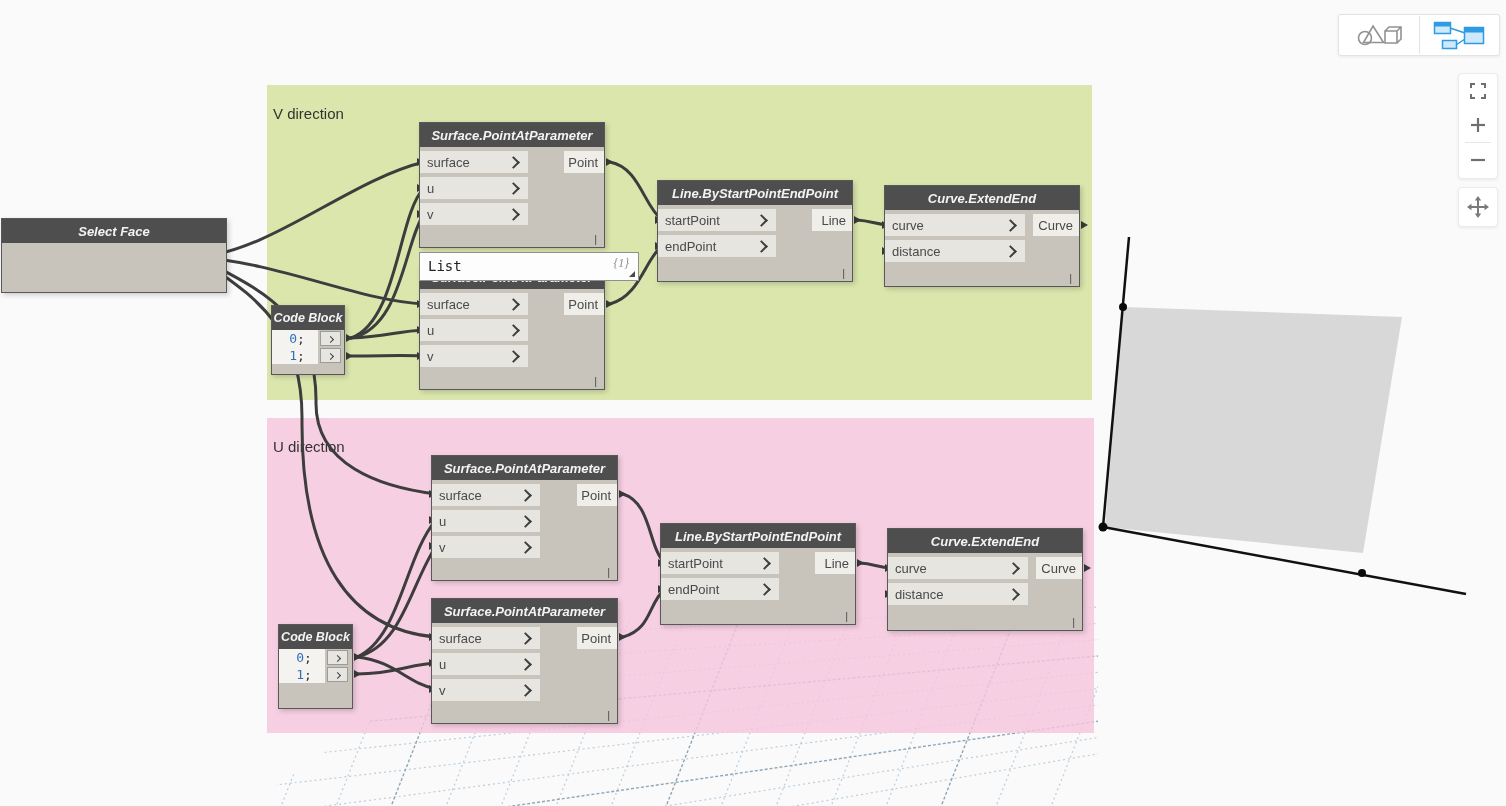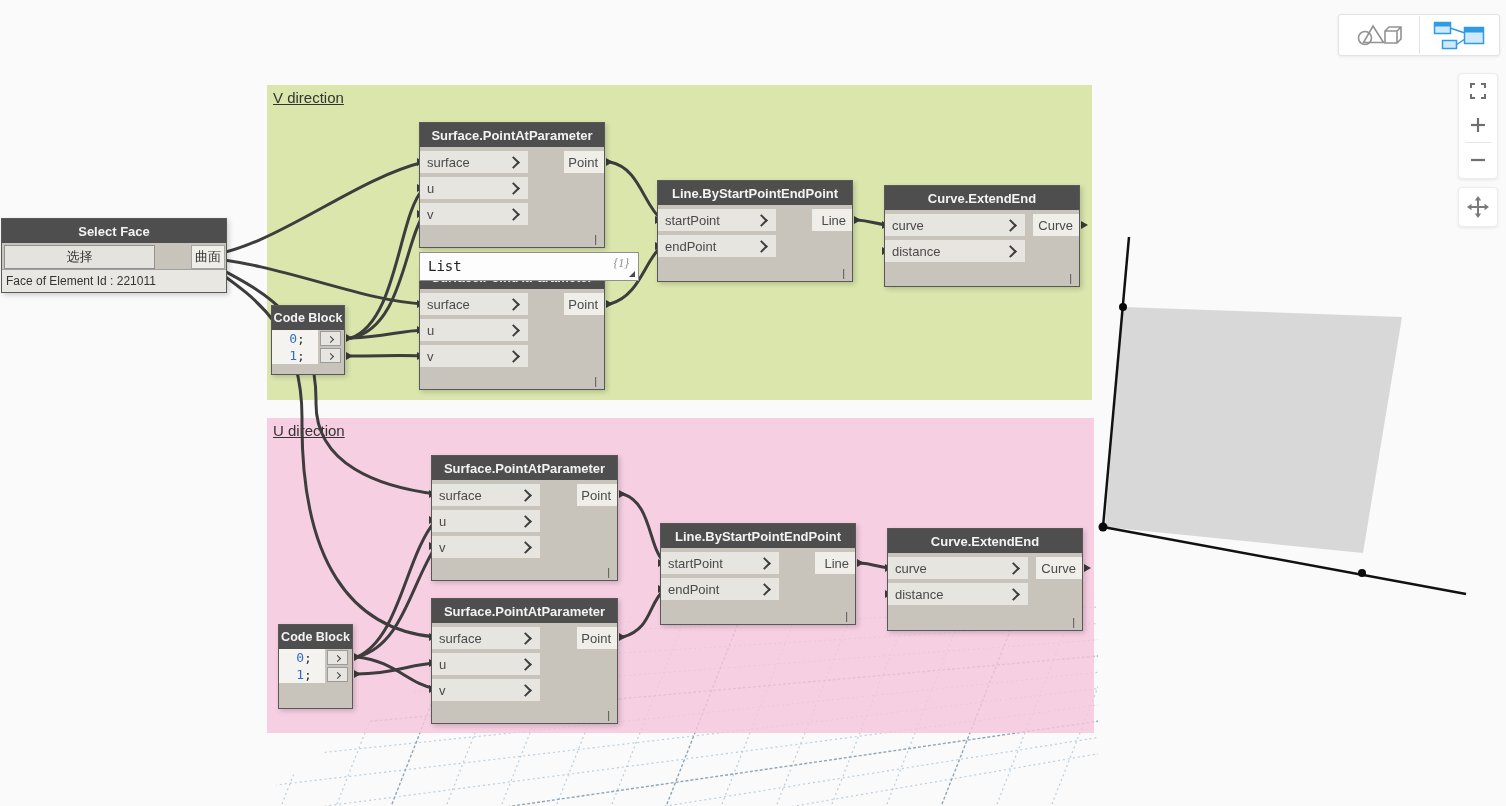--- a/index.html
+++ b/index.html
@@ -1,26 +1,26 @@
 <!DOCTYPE html>
 <html><head>
 <meta charset="utf-8">
 <style>
   html,body{margin:0;padding:0}
   body{width:1506px;height:806px;position:relative;overflow:hidden;
        background:#fafafa;font-family:"Liberation Sans",sans-serif;}
   .abs{position:absolute}
   
   .group{position:absolute;z-index:2;}
-  .group-label{font-size:15px;color:#333;padding:4px 0 0 6px;text-decoration:underline;}
+  .group-label{font-size:15px;color:#333;padding:20px 0 0 6px;}
   
   .node{position:absolute;z-index:5;border:1px solid #585858;background:#c8c4bc;
         box-shadow:2px 2px 5px rgba(0,0,0,.18);box-sizing:border-box;}
   .nh{height:24px;background:#4e4e4e;color:#f3f3f3;font-size:13px;font-weight:bold;
-      display:flex;align-items:center;justify-content:center;white-space:nowrap;overflow:hidden;}
+      display:flex;align-items:center;justify-content:center;white-space:nowrap;overflow:hidden;font-style:italic;}
   .nb{position:relative;text-align:center;}
   .prow{position:absolute;left:0;background:#e7e5e0;height:22px;display:flex;align-items:center;
         font-size:13px;color:#4a4a4a;padding-left:7px;box-sizing:border-box;}
   .chev{position:absolute;right:10px;top:7px;width:7px;height:7px;
         border-top:2.5px solid #3e3e3e;border-right:2.5px solid #3e3e3e;transform:rotate(45deg);}
   .ochip{position:absolute;right:0;top:4px;height:22px;background:#efeee9;font-size:13px;color:#4a4a4a;
          display:flex;align-items:center;justify-content:flex-end;padding-right:6px;box-sizing:border-box;}
   .lace{position:absolute;right:7px;bottom:2px;font-size:11px;color:#4e4e4e;}
   
   .cb-line{display:flex;height:17px;align-items:center;}
@@ -176,25 +176,20 @@
       <use href="#nubL" x="665" y="589"></use>
       <use href="#nubR" x="857" y="563"></use>
     <use href="#nubL" x="892" y="568"></use>
       <use href="#nubL" x="892" y="594"></use>
       <use href="#nubR" x="1084" y="568"></use>
   </g>
 </svg>
 
 <div class="node" style="left:1px;top:218px;width:226px;height:75px">
   <div class="nh">Select Face</div>
-  <div class="nb" style="height:49px">
-    <div class="sf-btn">选择</div>
-    <div class="sf-chip">曲面</div>
-    <div class="sf-status">Face of Element Id : 221011</div>
-  </div>
 </div>
 
 <div class="node" style="left:419px;top:122px;width:186px;height:126px">
   <div class="nh">Surface.PointAtParameter</div>
   <div class="nb" style="height:100px">
     <div class="prow" style="top:4px;width:108px">
         <span>surface</span>
         <span class="chev"></span>
       </div>
     <div class="prow" style="top:30px;width:108px">

